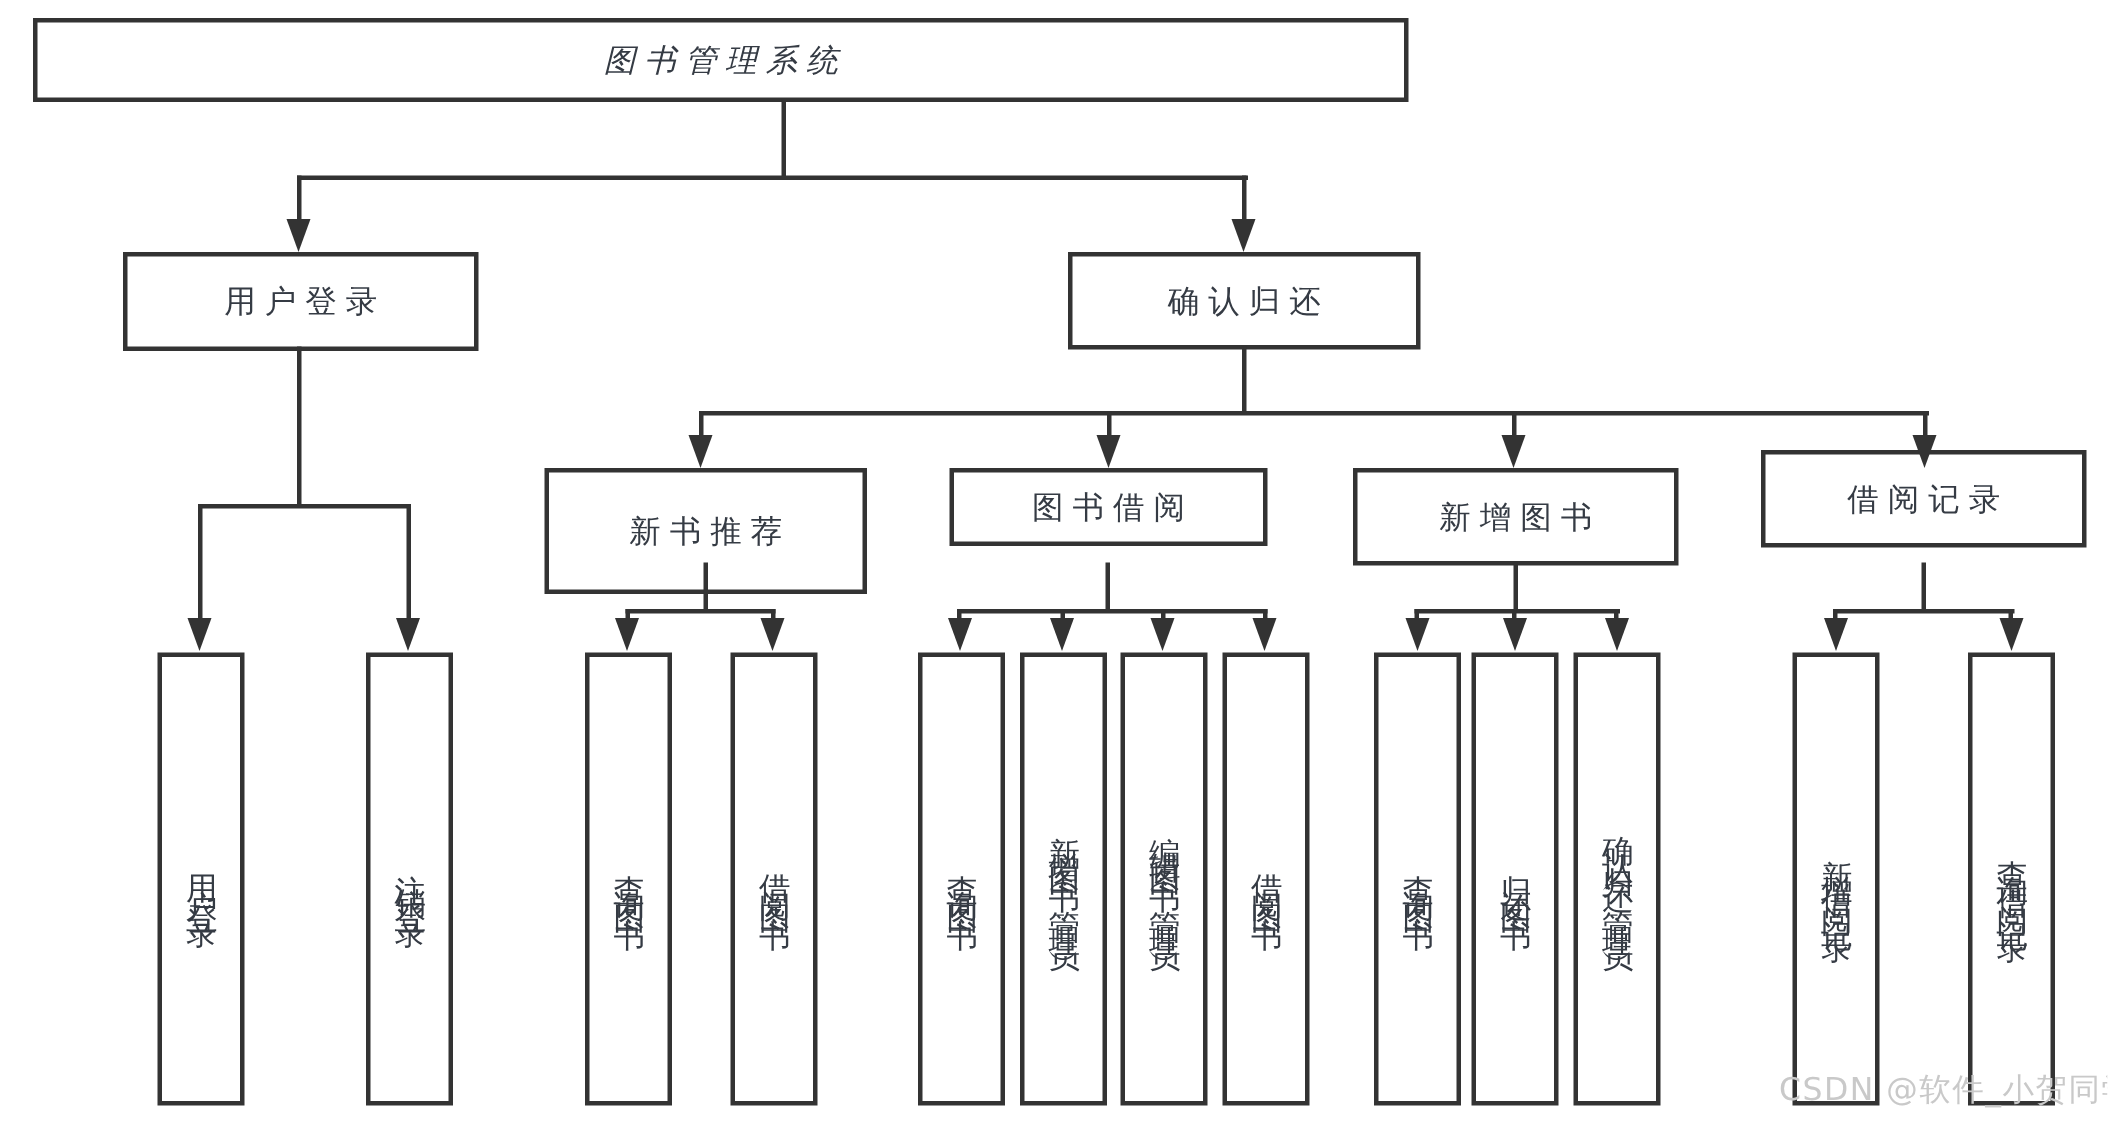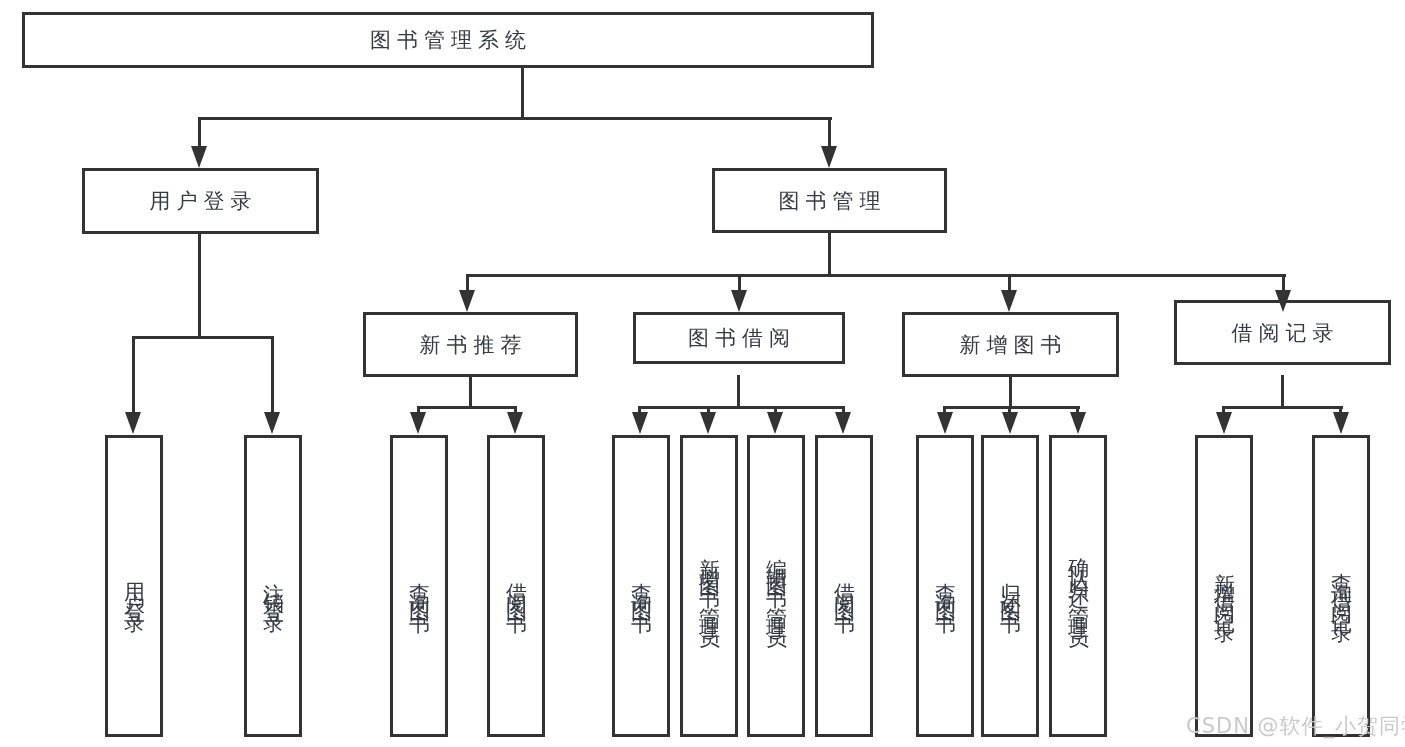--- a/index.html
+++ b/index.html
@@ -65,33 +65,33 @@
     color: var(--watermark);
     letter-spacing: 1px;
     white-space: nowrap;
   }
 </style>
 </head>
 <body>
 
 <div class="canvas">
 
-  <div class="box" style="left:22px; top:12px; width:852px; height:56px;">
+  <div class="box" style="left:22px; top:12px; width:917px; height:56px;font-style:italic;">
     <span>图书管理系统</span>
   </div>
 
   <div class="box" style="left:82px; top:168px; width:237px; height:66px;">
     <span>用户登录</span>
   </div>
 
   <div class="box" style="left:712px; top:168px; width:235px; height:65px;">
-    <span>图书管理</span>
-  </div>
-
-  <div class="box" style="left:363px; top:312px; width:215px; height:65px;">
+    <span>确认归还</span>
+  </div>
+
+  <div class="box" style="left:363px; top:312px; width:215px; height:84px;">
     <span>新书推荐</span>
   </div>
 
   <div class="box" style="left:633px; top:312px; width:212px; height:52px;">
     <span>图书借阅</span>
   </div>
 
   <div class="box" style="left:902px; top:312px; width:217px; height:65px;">
     <span>新增图书</span>
   </div>

